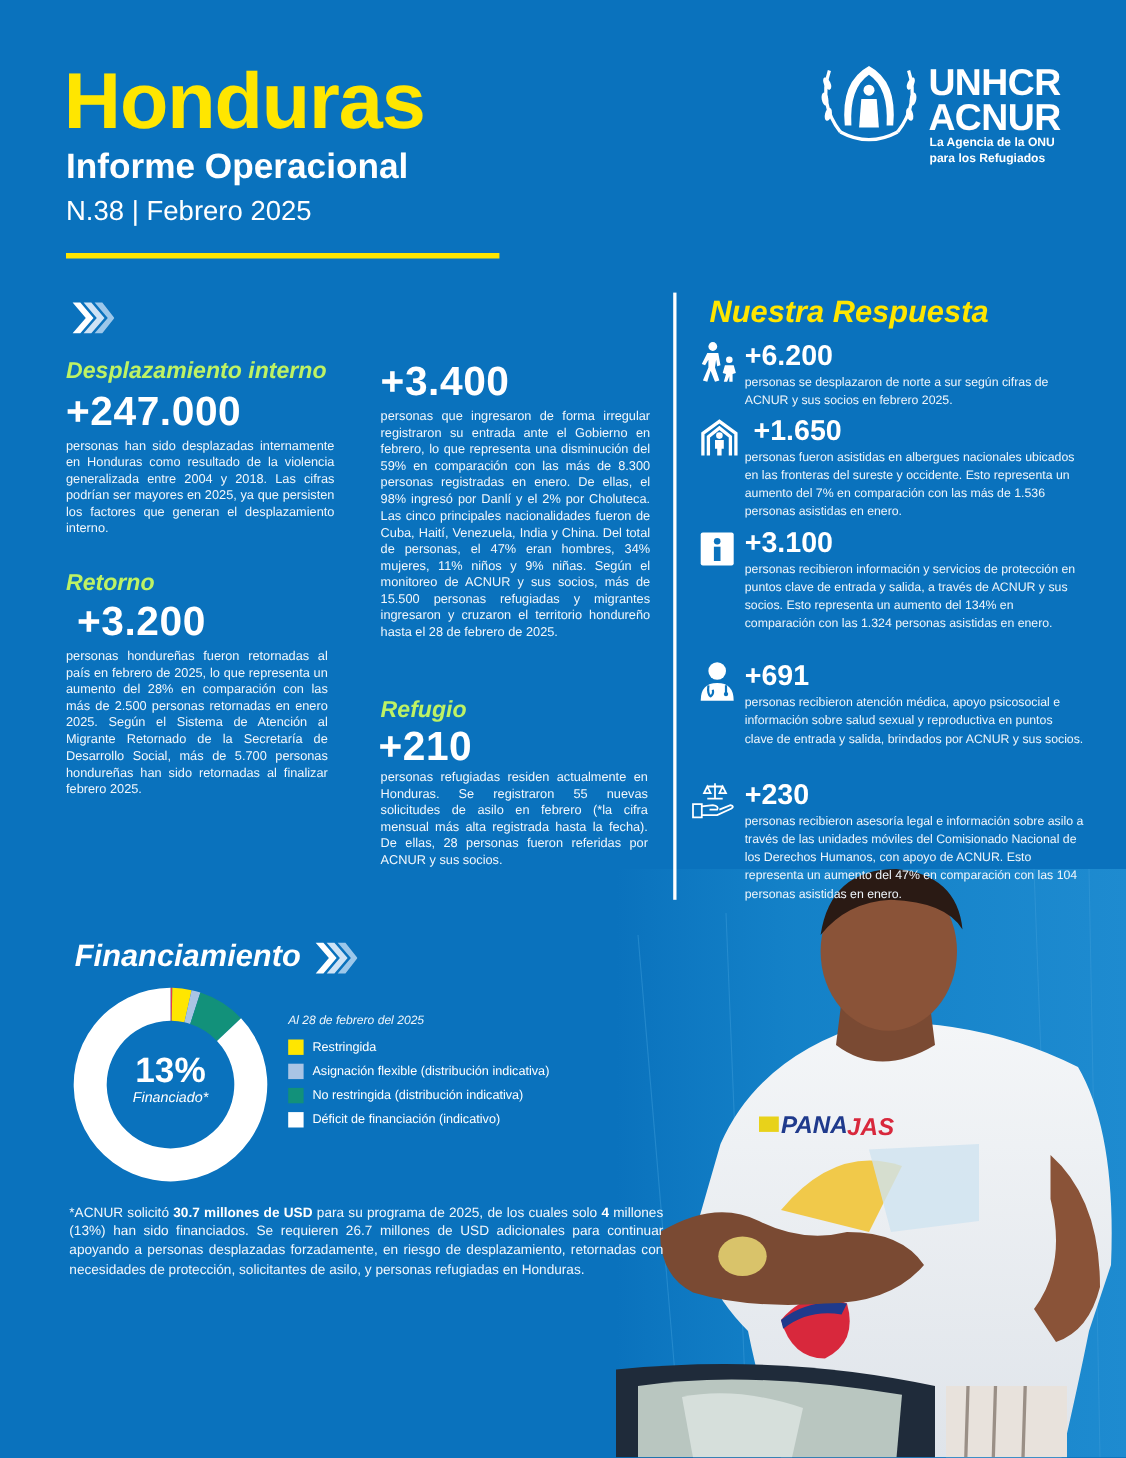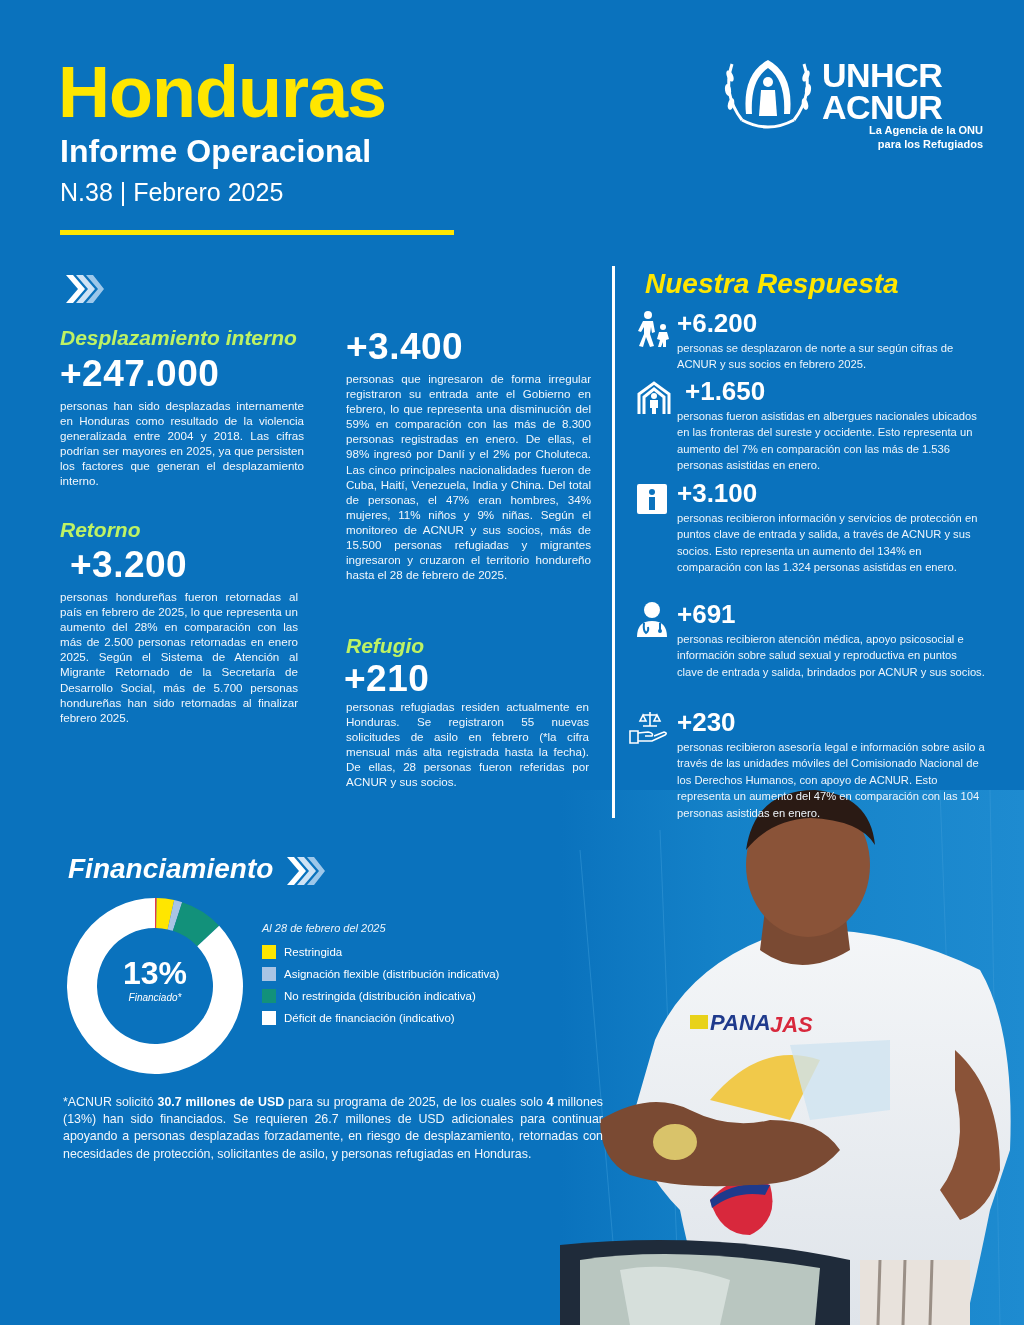--- a/index.html
+++ b/index.html
@@ -9,21 +9,21 @@
     font-family:"Liberation Sans", sans-serif;
     color:#fff;
   }
   .abs { position:absolute; }
   
   .title-main { left:58px; top:52px; font-size:72px; font-weight:bold; color:#ffe600; letter-spacing:-1px; line-height:80px; }
   .title-sub { left:60px; top:130px; font-size:32px; font-weight:bold; line-height:42px; }
   .title-issue { left:60px; top:176px; font-size:25px; line-height:32px; }
   .title-rule { left:60px; top:230px; width:394px; height:5px; background:#ffe600; }
   
-  .logo { left:720px; top:52px; width:250px; height:100px;text-align:right; }
+  .logo { left:742px; top:52px; width:250px; height:100px; }
   .logo-emblem { position:absolute; left:0; top:2px; width:96px; height:80px; }
   .logo-word1, .logo-word2 { position:absolute; left:102px; font-size:34px; font-weight:bold; line-height:34px; letter-spacing:-0.5px; }
   .logo-word1 { top:6px; }
   .logo-word2 { top:38px; }
   .logo-tag { position:absolute; left:103px; top:71px; font-size:11px; font-weight:bold; line-height:14px; width:160px; }
   
   .sec-head { font-size:28px; font-weight:bold; font-style:italic; line-height:34px; white-space:nowrap; }
   .chev { display:inline-block; vertical-align:middle; margin-left:4px; }
   .sub-head { color:#bef264; font-weight:bold; font-style:italic; font-size:21px; line-height:26px; }
   .big-num { font-weight:bold; font-size:37px; line-height:42px; letter-spacing:0.5px; }
@@ -32,21 +32,21 @@
   
   .resp-item { position:absolute; left:635px; width:360px; }
   .resp-icon { position:absolute; left:0; top:2px; width:38px; height:38px; }
   .resp-num { position:absolute; left:42px; top:0; font-size:26px; font-weight:bold; line-height:30px; }
   .resp-txt { position:absolute; left:42px; top:32px; width:308px; font-size:11.2px; line-height:16.4px; color:#eef5fb; text-align:left; }
   
   .photo { left:560px; top:790px; width:464px; height:578px; overflow:hidden; }
   
   .donut-wrap { left:66px; top:897px; width:178px; height:178px; }
   .donut-center-pct { position:absolute; left:0; top:58px; width:178px; text-align:center; font-size:32px; font-weight:bold; line-height:36px; }
-  .donut-center-lbl { position:absolute; left:0; top:95px; width:178px; text-align:center; font-size:10px; font-style:italic; line-height:12px; }
+  .donut-center-lbl { position:absolute; left:0; top:95px; width:178px; text-align:center; font-size:13px; font-style:italic; line-height:12px; }
   .legend { left:262px; top:921px; width:300px; }
   .legend-date { font-size:11px; font-style:italic; line-height:14px; margin-bottom:6px; color:#eef5fb; }
   .legend-row { display:flex; align-items:center; height:22px; font-size:11.5px; }
   .legend-sw { width:14px; height:14px; margin-right:8px; flex:none; }
   .fund-note { left:63px; top:1094px; width:540px; font-size:12.4px; line-height:17.2px; text-align:justify; color:#f2f7fc; }
   .fund-note b { color:#fff; }
 </style>
 </head>
 <body>
 

